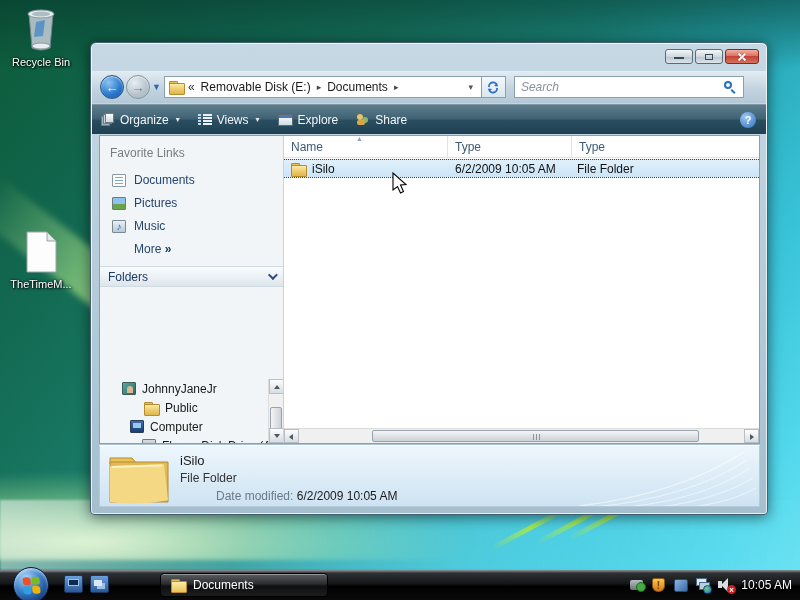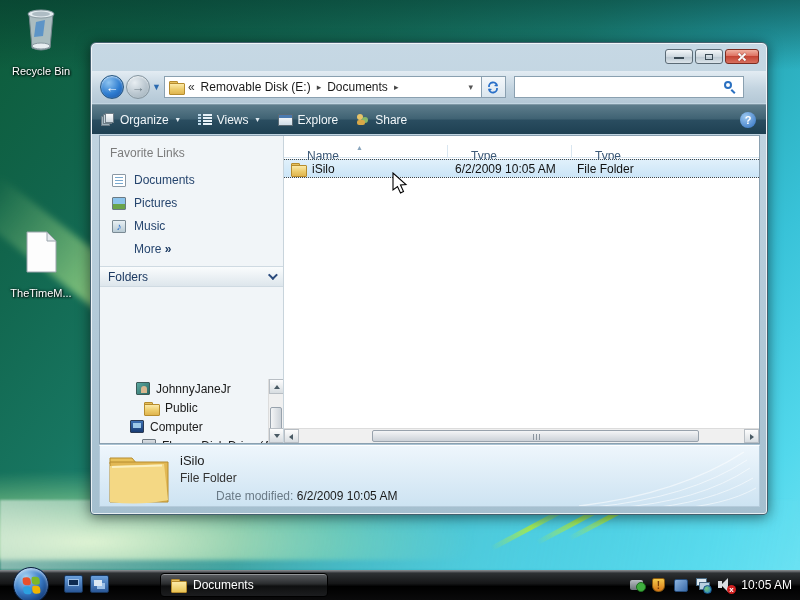--- a/index.html
+++ b/index.html
@@ -17,21 +17,21 @@
     transform:rotate(38deg); filter:blur(3px); }
   .bg-streak2 { position:absolute; left:-40px; top:470px; width:520px; height:90px;
     background:radial-gradient(ellipse at 25% 80%,rgba(235,255,200,.85),rgba(190,245,160,.35) 45%,rgba(190,245,160,0) 70%); filter:blur(2px); }
   .bg-bottomlight { position:absolute; left:0px; top:500px; width:800px; height:70px;
     background:linear-gradient(100deg,rgba(255,255,255,.5) 0%,rgba(255,255,255,.15) 30%,rgba(120,230,245,.4) 60%,rgba(120,230,245,.1) 100%); filter:blur(1px); }
   .bg-greenstreaks { position:absolute; left:480px; top:505px; width:160px; height:45px; overflow:hidden; }
   .bg-greenstreaks i { position:absolute; width:90px; height:5px; background:linear-gradient(90deg,rgba(160,230,60,0),rgba(170,235,70,.9),rgba(160,230,60,0)); transform:rotate(-28deg); display:block; }
 
   
   .dicon { position:absolute; width:78px; text-align:center; cursor:default; }
-  .dicon .dlabel { color:#fff; font-size:11px; text-shadow:1px 1px 2px #000,0 0 3px #000; display:block; margin-top:11px; }
+  .dicon .dlabel { color:#fff; font-size:11px; text-shadow:1px 1px 2px #000,0 0 3px #000; display:block; margin-top:2px; }
 
   
   .win { position:absolute; left:90px; top:42px; width:678px; height:473px;
     background:linear-gradient(180deg,#c6d8e4 0%,#b2c9d8 60%,#a5bfcf 100%);
     border:1px solid #44606e; border-radius:6px 6px 4px 4px;
     box-shadow:0 2px 14px rgba(0,0,0,.55), inset 0 0 0 1px rgba(255,255,255,.75); }
 
   .titlebar { position:absolute; left:0; top:0; right:0; height:28px; }
   .winbtns { position:absolute; right:8px; top:6px; display:flex; gap:2px; }
   .wbtn { width:28px; height:15px; border:1px solid #5b6b76; border-radius:3px;
@@ -119,21 +119,21 @@
   .vscroll .arr { position:absolute; left:0; width:15px; height:15px; background:linear-gradient(180deg,#fdfdfd,#d8dde1); border:1px solid #b8bec4; }
   .vscroll .thumb { position:absolute; left:1px; width:12px; top:28px; height:48px;
     background:linear-gradient(90deg,#f4f5f6,#ccd2d8); border:1px solid #98a2ac; border-radius:2px; }
   .tri-u { position:absolute; left:4px; top:5px; width:0; height:0; border-left:3px solid transparent; border-right:3px solid transparent; border-bottom:4px solid #4a5a64; }
   .tri-d { position:absolute; left:4px; top:5px; width:0; height:0; border-left:3px solid transparent; border-right:3px solid transparent; border-top:4px solid #4a5a64; }
   .grip3 { position:absolute; left:3px; top:50%; width:6px; height:1px; background:#8a949e; box-shadow:0 -2px 0 #8a949e, 0 2px 0 #8a949e; }
 
   
   .mainpane { flex:1; position:relative; background:#fff; overflow:hidden; }
   .cols { position:absolute; left:0; right:0; top:0; height:22px; border-bottom:1px solid #d9e6f0; display:flex; }
-  .col { border-right:1px solid #d9e6f0; color:#3e5a78; font-size:12px; padding:4px 0 0 23px; position:relative;margin-top:9px; }
+  .col { border-right:1px solid #d9e6f0; color:#3e5a78; font-size:12px; padding:4px 0 0 7px; position:relative; }
   .sortmark { position:absolute; left:72px; top:-1px; font-size:7px; color:#88a4bc; }
   .frow { position:absolute; left:0; right:0; top:23px; height:19px; display:flex; align-items:center;
     background:linear-gradient(180deg,#e0f0fb,#cbe5f7); border-top:1px dotted #444; border-bottom:1px dotted #444; font-size:12px; color:#111; }
   .frow .cell { padding-left:7px; }
 
   
   .hscroll { position:absolute; left:0; right:0; bottom:0; height:15px; background:#f0f0f0; border-top:1px solid #dcdcdc; }
   .hscroll .arr { position:absolute; top:0; width:15px; height:14px; background:linear-gradient(180deg,#fdfdfd,#d8dde1); border:1px solid #b8bec4; }
   .tri-l { position:absolute; left:4px; top:4px; width:0; height:0; border-top:3px solid transparent; border-bottom:3px solid transparent; border-right:4px solid #4a5a64; }
   .tri-r { position:absolute; left:5px; top:4px; width:0; height:0; border-top:3px solid transparent; border-bottom:3px solid transparent; border-left:4px solid #4a5a64; }
@@ -255,20 +255,21 @@
       </div>
       <div class="refreshbtn">
         <svg width="14" height="14" viewBox="0 0 14 14">
           <path d="M3 7 A4 4 0 0 1 11 6" fill="none" stroke="#2a70c8" stroke-width="1.8"></path>
           <path d="M11 3 L11.5 6.5 L8 6" fill="#2a70c8"></path>
           <path d="M11 8 A4 4 0 0 1 3 9" fill="none" stroke="#2a70c8" stroke-width="1.8"></path>
           <path d="M3 12 L2.5 8.5 L6 9" fill="#2a70c8"></path>
         </svg>
       </div>
       <div class="searchbox">
+        <input type="text" placeholder="Search" style="">
         <span class="mag">
             <i class="lens"></i>
             <i class="handle"></i>
           </span>
       </div>
     </div>
 
     <div class="toolbar">
       <div class="tbtn">
         <span class="icn-organize">
@@ -324,21 +325,21 @@
           <div class="fav-more">
             <span>More</span>
             <b>»</b>
           </div>
         </div>
         <div class="folders-bar">
           <span>Folders</span>
           <span class="chev-down"></span>
         </div>
         <div class="tree">
-          <div class="titem" style="padding-left:36px">
+          <div class="titem" style="padding-left:22px">
             <span class="sq icn-user"></span>
             <span>JohnnyJaneJr</span>
           </div>
           <div class="titem" style="padding-left:44px">
             <span class="ficon"></span>
             <span>Public</span>
           </div>
           <div class="titem" style="padding-left:30px">
             <span class="sq icn-computer"></span>
             <span>Computer</span>

